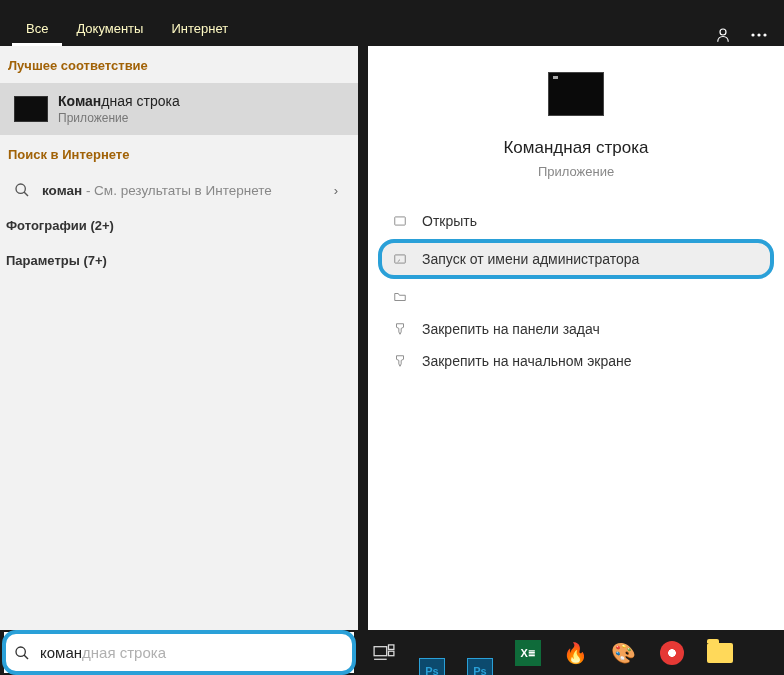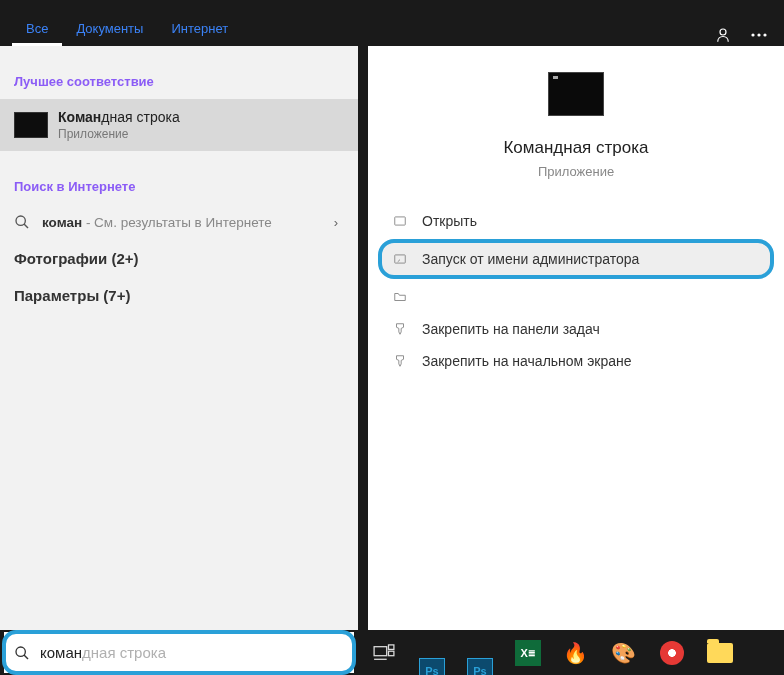--- a/index.html
+++ b/index.html
@@ -1,50 +1,50 @@
 <!DOCTYPE html>
 <html><head>
 <meta charset="utf-8">
 <style>
   * { box-sizing: border-box; margin: 0; padding: 0; font-family: "Segoe UI", Arial, sans-serif; }
   body { width: 784px; height: 675px; background: #1a1a1a; overflow: hidden; position: relative; }
 
   
   .tabs { height: 46px; background: #1a1a1a; display: flex; align-items: flex-end; padding: 0 8px 0 12px; color: #fff; }
-  .tab { font-size: 13px; color: #3b82f6; padding: 10px 14px 10px; cursor: pointer; }
+  .tab { font-size: 13px; color: #fef9c3; padding: 10px 14px 10px; cursor: pointer; }
   .tab.active { border-bottom: 3px solid #fff; padding-bottom: 7px; }
   .tab .chev { margin-left: 4px; font-size: 10px; }
   .tabs-spacer { flex: 1; }
   .tabs-right { display: flex; align-items: center; gap: 14px; padding-right: 6px; color: #fff; }
   .icon-btn { width: 22px; height: 22px; display: flex; align-items: center; justify-content: center; cursor: pointer; }
 
   
   .main { display: flex; height: 584px; }
   .left { width: 358px; background: #f2f2f2; display: flex; flex-direction: column; }
   .right { flex: 1; background: #fff; position: relative; }
   .gap { width: 10px; background: #1a1a1a; }
 
-  .section-header { font-size: 13px; font-weight: 600; color: #8b5cf6; padding: 12px 14px 10px; margin-top: 16px; }
+  .section-header { font-size: 13px; font-weight: 600; color: #a16207; padding: 12px 8px 10px; }
 
   .result-item { display: flex; align-items: center; padding: 10px 14px; cursor: pointer; }
   .result-item.selected { background: #d9d9d9; }
   .result-icon { width: 34px; height: 26px; background: #0d0d0d; margin-right: 10px; flex-shrink: 0; border:1px solid #333;}
   .result-text .title { font-size: 14px; color: #222; }
   .result-text .title b { font-weight: 600; }
   .result-text .sub { font-size: 12px; color: #777; margin-top: 2px; }
 
   .internet-row { display: flex; align-items: center; padding: 10px 14px; cursor: pointer; justify-content: space-between; }
   .internet-row .lead { display: flex; align-items: flex-end; }
   .internet-row .glass { width: 18px; margin-right: 10px; color: #555; }
   .internet-row .txt { font-size: 13.5px; color: #333; }
   .internet-row .txt b { font-weight: 600; }
   .internet-row .txt .dim { color: #888; }
   .internet-row .chev { color: #666; font-size: 13px; padding-right: 6px; }
 
-  .cat-row { font-size: 15px; font-weight: 600; color: #333; padding: 10px 14px; cursor: pointer; }
+  .cat-row { font-size: 13px; font-weight: 600; color: #333; padding: 10px 6px; cursor: pointer; }
 
   
   .preview { display: flex; flex-direction: column; align-items: center; padding-top: 26px; }
   .preview-icon { width: 56px; height: 44px; background: #0a0a0a; border: 1px solid #444; margin-bottom: 22px; position: relative; }
   .preview-icon:before { content:""; position:absolute; top:3px; left:4px; width:5px; height:3px; background:#aaa; }
   .preview-title { font-size: 17px; color: #222; margin-bottom: 6px; }
   .preview-sub { font-size: 13px; color: #888; margin-bottom: 26px; }
 
   .actions { width: 100%; }
   .action { display: flex; align-items: center; height: 32px; padding: 0 14px 0 24px; font-size: 14px; color: #333; cursor: pointer; }

